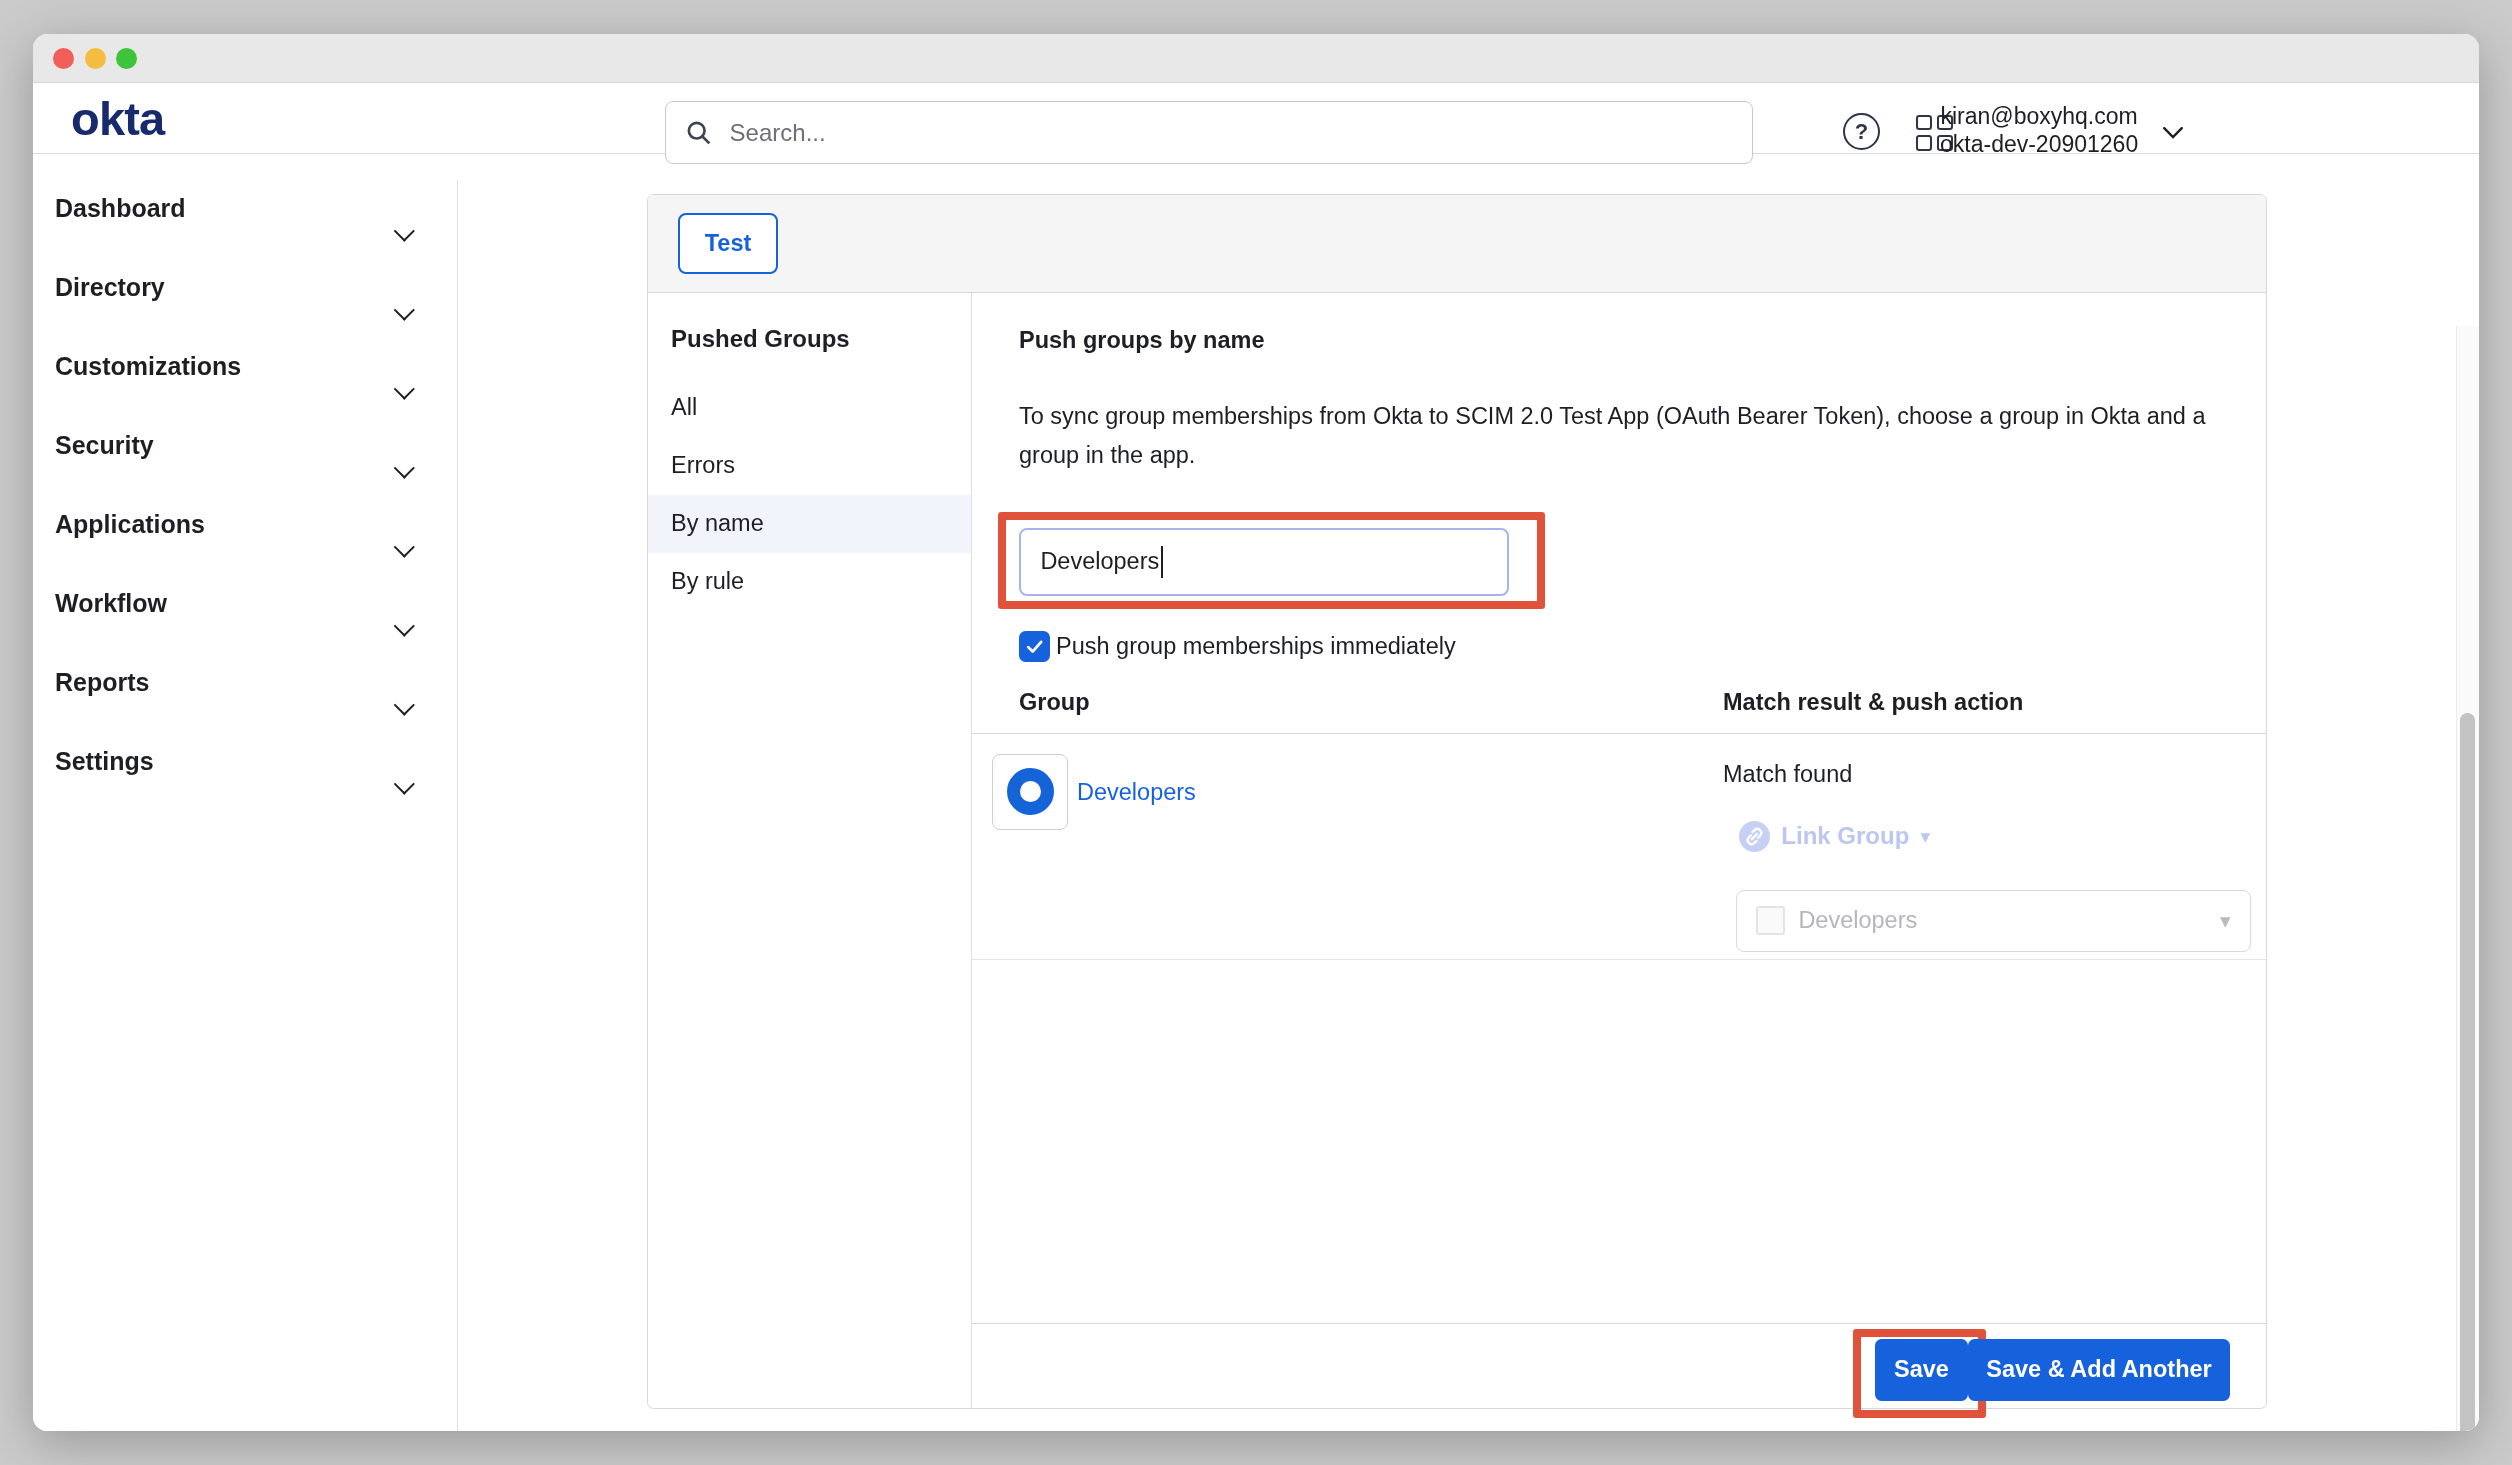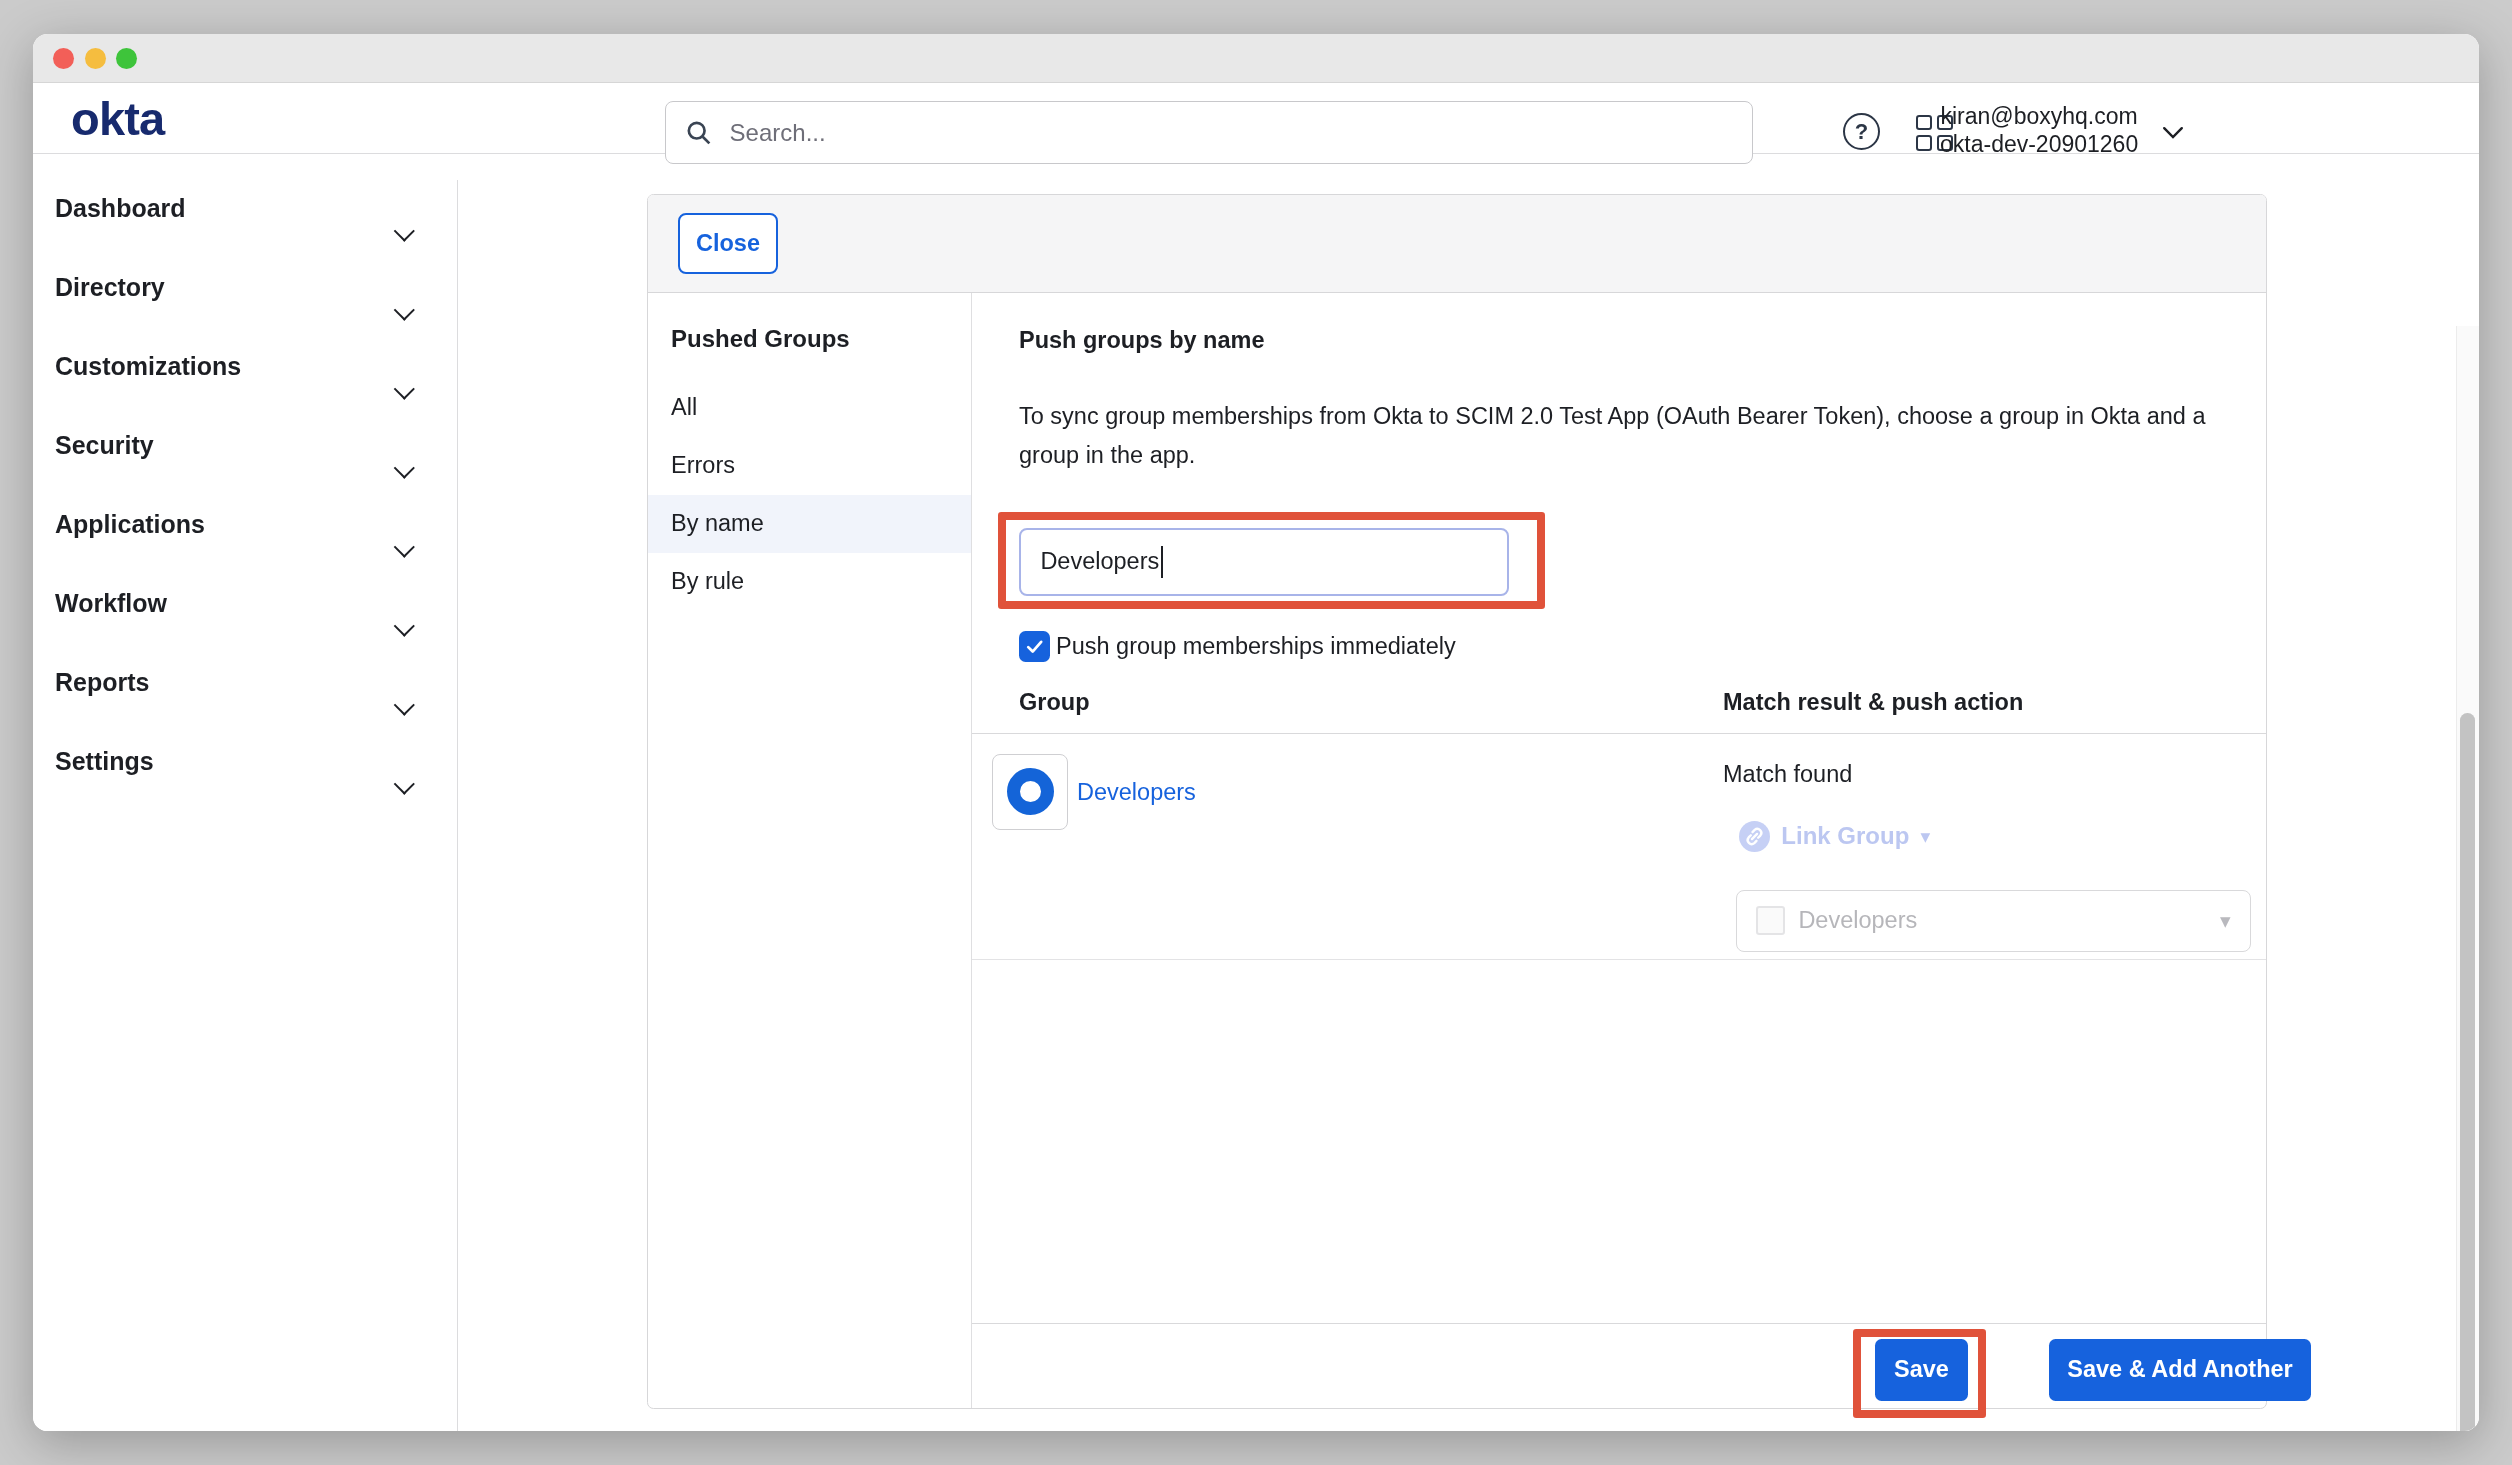--- a/index.html
+++ b/index.html
@@ -222,21 +222,21 @@
   .footer-divider { position:absolute; left:0; top:1030px; width:100%; border-top:1.6px solid #d9d9db; }
   .btn-blue {
     position:absolute; top:1046px; height:62px;
     background:#1662dd; border:none; border-radius:6.5px;
     color:#fff; font-size:23.5px; font-weight:700;
     font-family:"Liberation Sans",sans-serif;
     display:flex; align-items:center; justify-content:center;
     cursor:pointer;
   }
   .save-btn     { left:903px; width:93px; }
-  .save-add-btn { left:1077px; width:262px; }
+  .save-add-btn { left:996px; width:262px; }
 
   
   .vscroll-track {
     position:absolute; right:0; top:146px; width:23px; height:1251px;
     background:#fafafa; border-left:0.8px solid #ececec;
   }
   .vscroll-thumb {
     position:absolute; left:3.2px; top:387px; width:14.6px; height:742px;
     background:#c3c3c3; border-radius:7.3px;
   }
@@ -320,21 +320,21 @@
         <div class="side-item">
           <span class="lbl">Settings</span>
           <span class="chev"></span>
         </div>
       </div>
     </div>
 
     <div class="panel">
 
       <div class="panel-band">
-        <button class="close-btn">Close</button>
+        <button class="close-btn">Test</button>
       </div>
 
       <div class="panel-nav">
         <div class="panel-nav-title">Pushed Groups</div>
         <div class="panel-nav-list">
           <div class="pnav-item">All</div>
           <div class="pnav-item">Errors</div>
           <div class="pnav-item selected">By name</div>
           <div class="pnav-item">By rule</div>
         </div>

